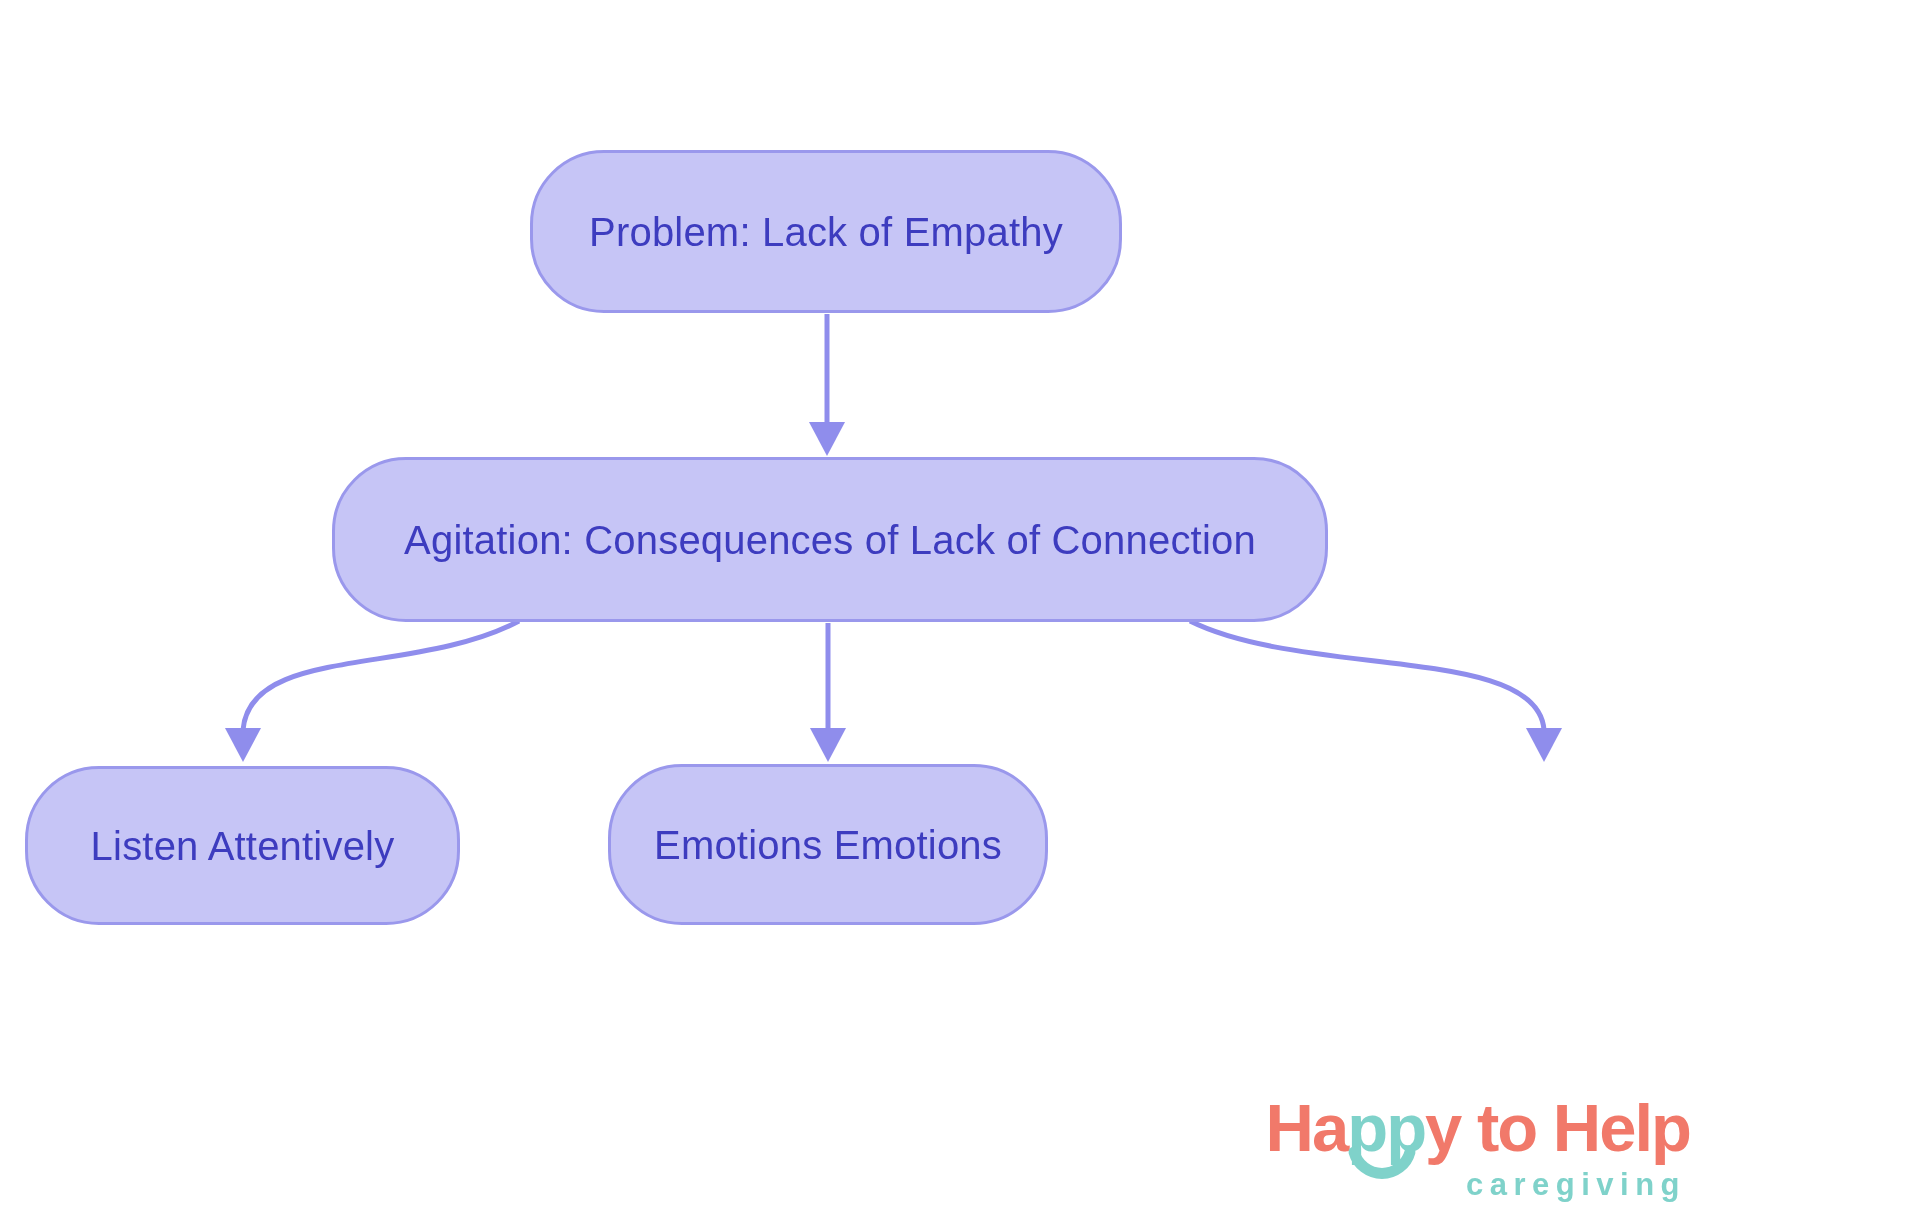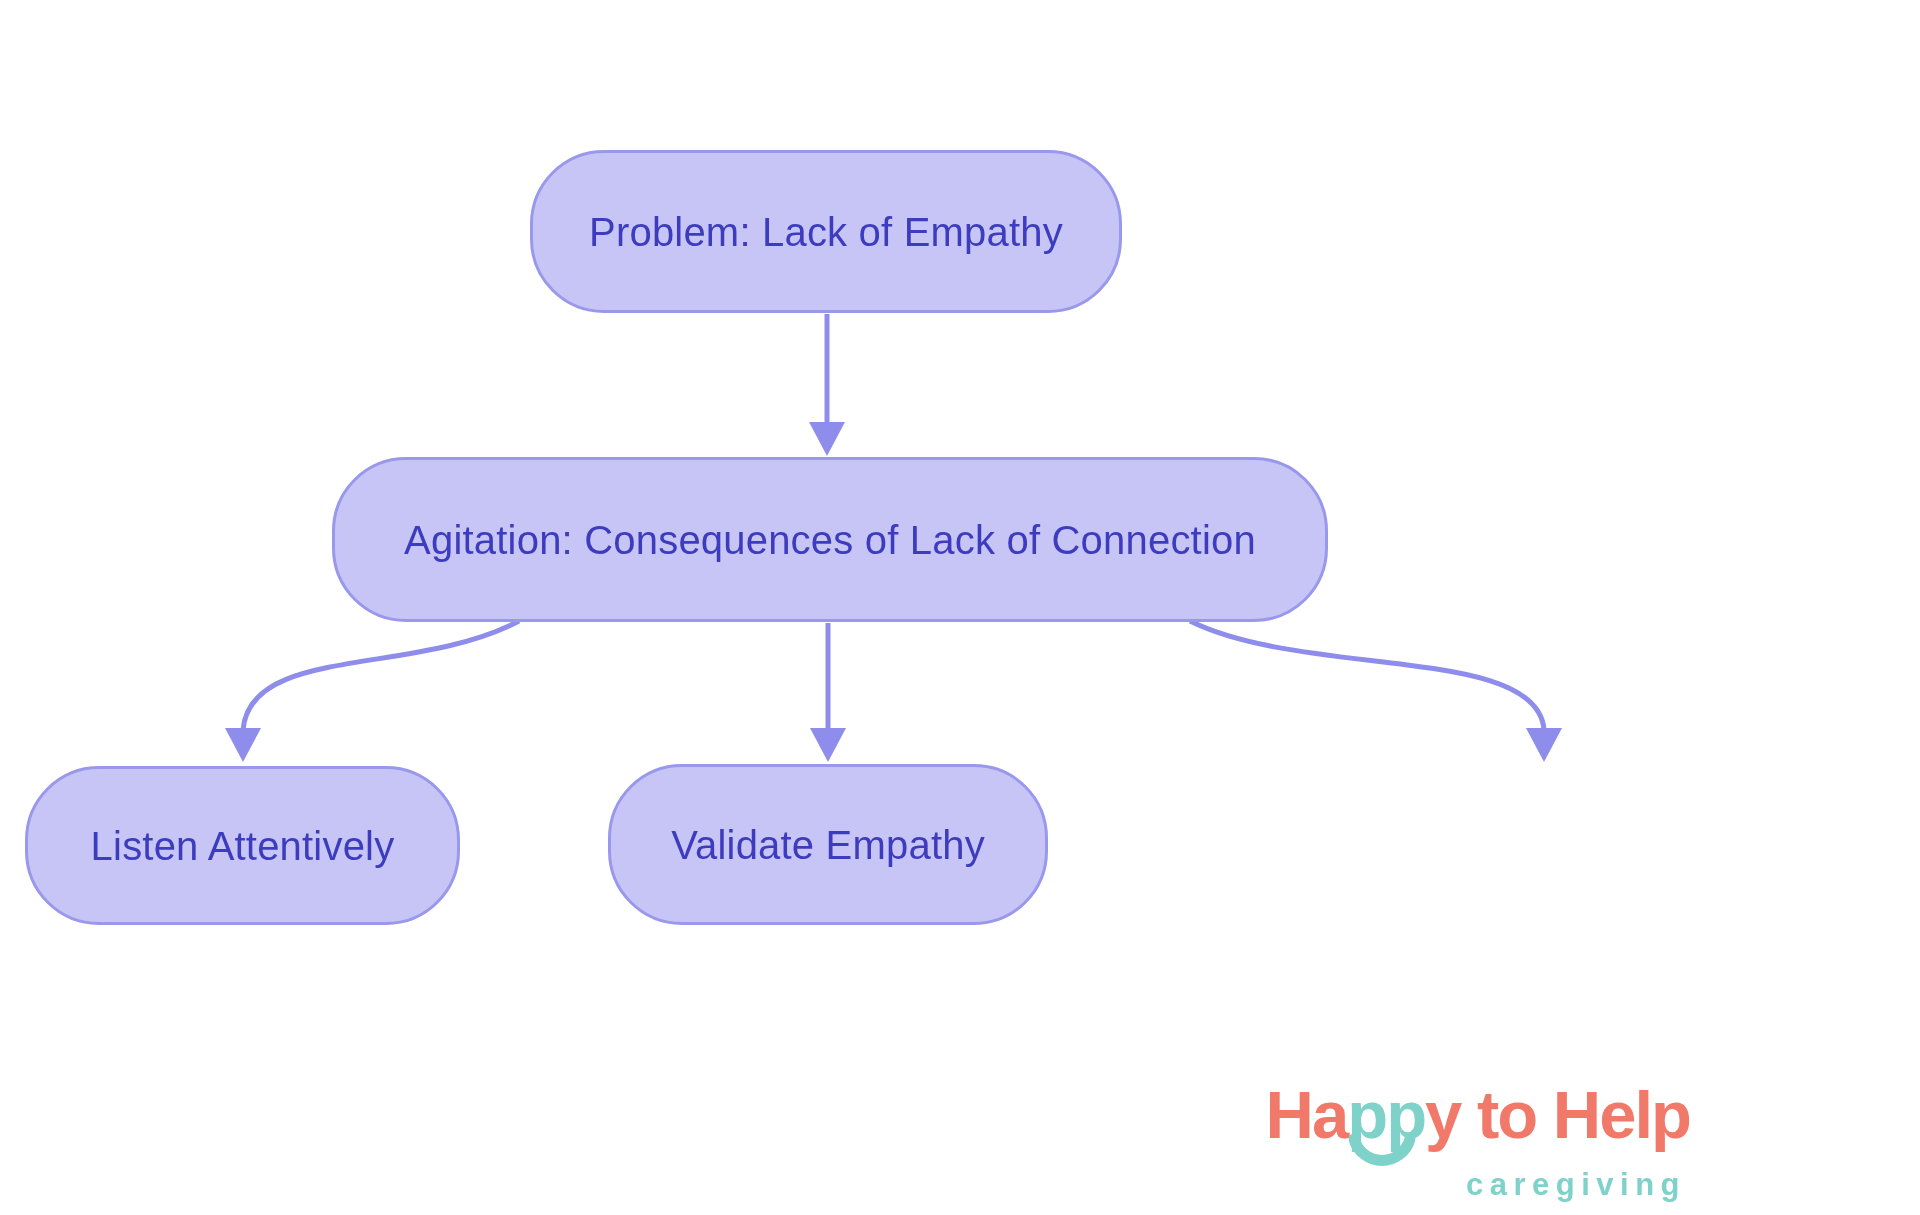--- a/index.html
+++ b/index.html
@@ -80,21 +80,21 @@
     height: 34px;
     overflow: visible;
   }
   .logo-smile path {
     stroke: var(--logo-teal, #7fd2ca);
     stroke-width: 11;
     fill: none;
     stroke-linecap: round;
   }
   .logo-sub {
-    margin-top: 19px;
+    margin-top: 6px;
     font-weight: 700;
     font-size: 31px;
     letter-spacing: 6.5px;
     color: var(--logo-teal, #7fd2ca);
     padding-right: 4px;
   }
 </style>
 </head>
 <body>
 
@@ -129,21 +129,21 @@
 
   <div class="flow-node node-agitation">
     <span>Agitation: Consequences of Lack of Connection</span>
   </div>
 
   <div class="flow-node node-listen">
     <span>Listen Attentively</span>
   </div>
 
   <div class="flow-node node-validate">
-    <span>Validate Empathy</span>
+    <span>Emotions Emotions</span>
   </div>
 
 
   <div class="logo">
     <div class="logo-main">
       <span class="logo-coral">Ha</span><span class="logo-teal logo-pp"><span>pp</span><svg class="logo-smile" viewBox="0 0 72 34">
             <path d="M 8 2 A 29 29 0 0 0 64 2"></path>
           </svg></span><span class="logo-coral">y</span><span class="logo-coral"> to </span><span class="logo-coral">Help</span>
     </div>
     <div class="logo-sub">caregiving</div>

